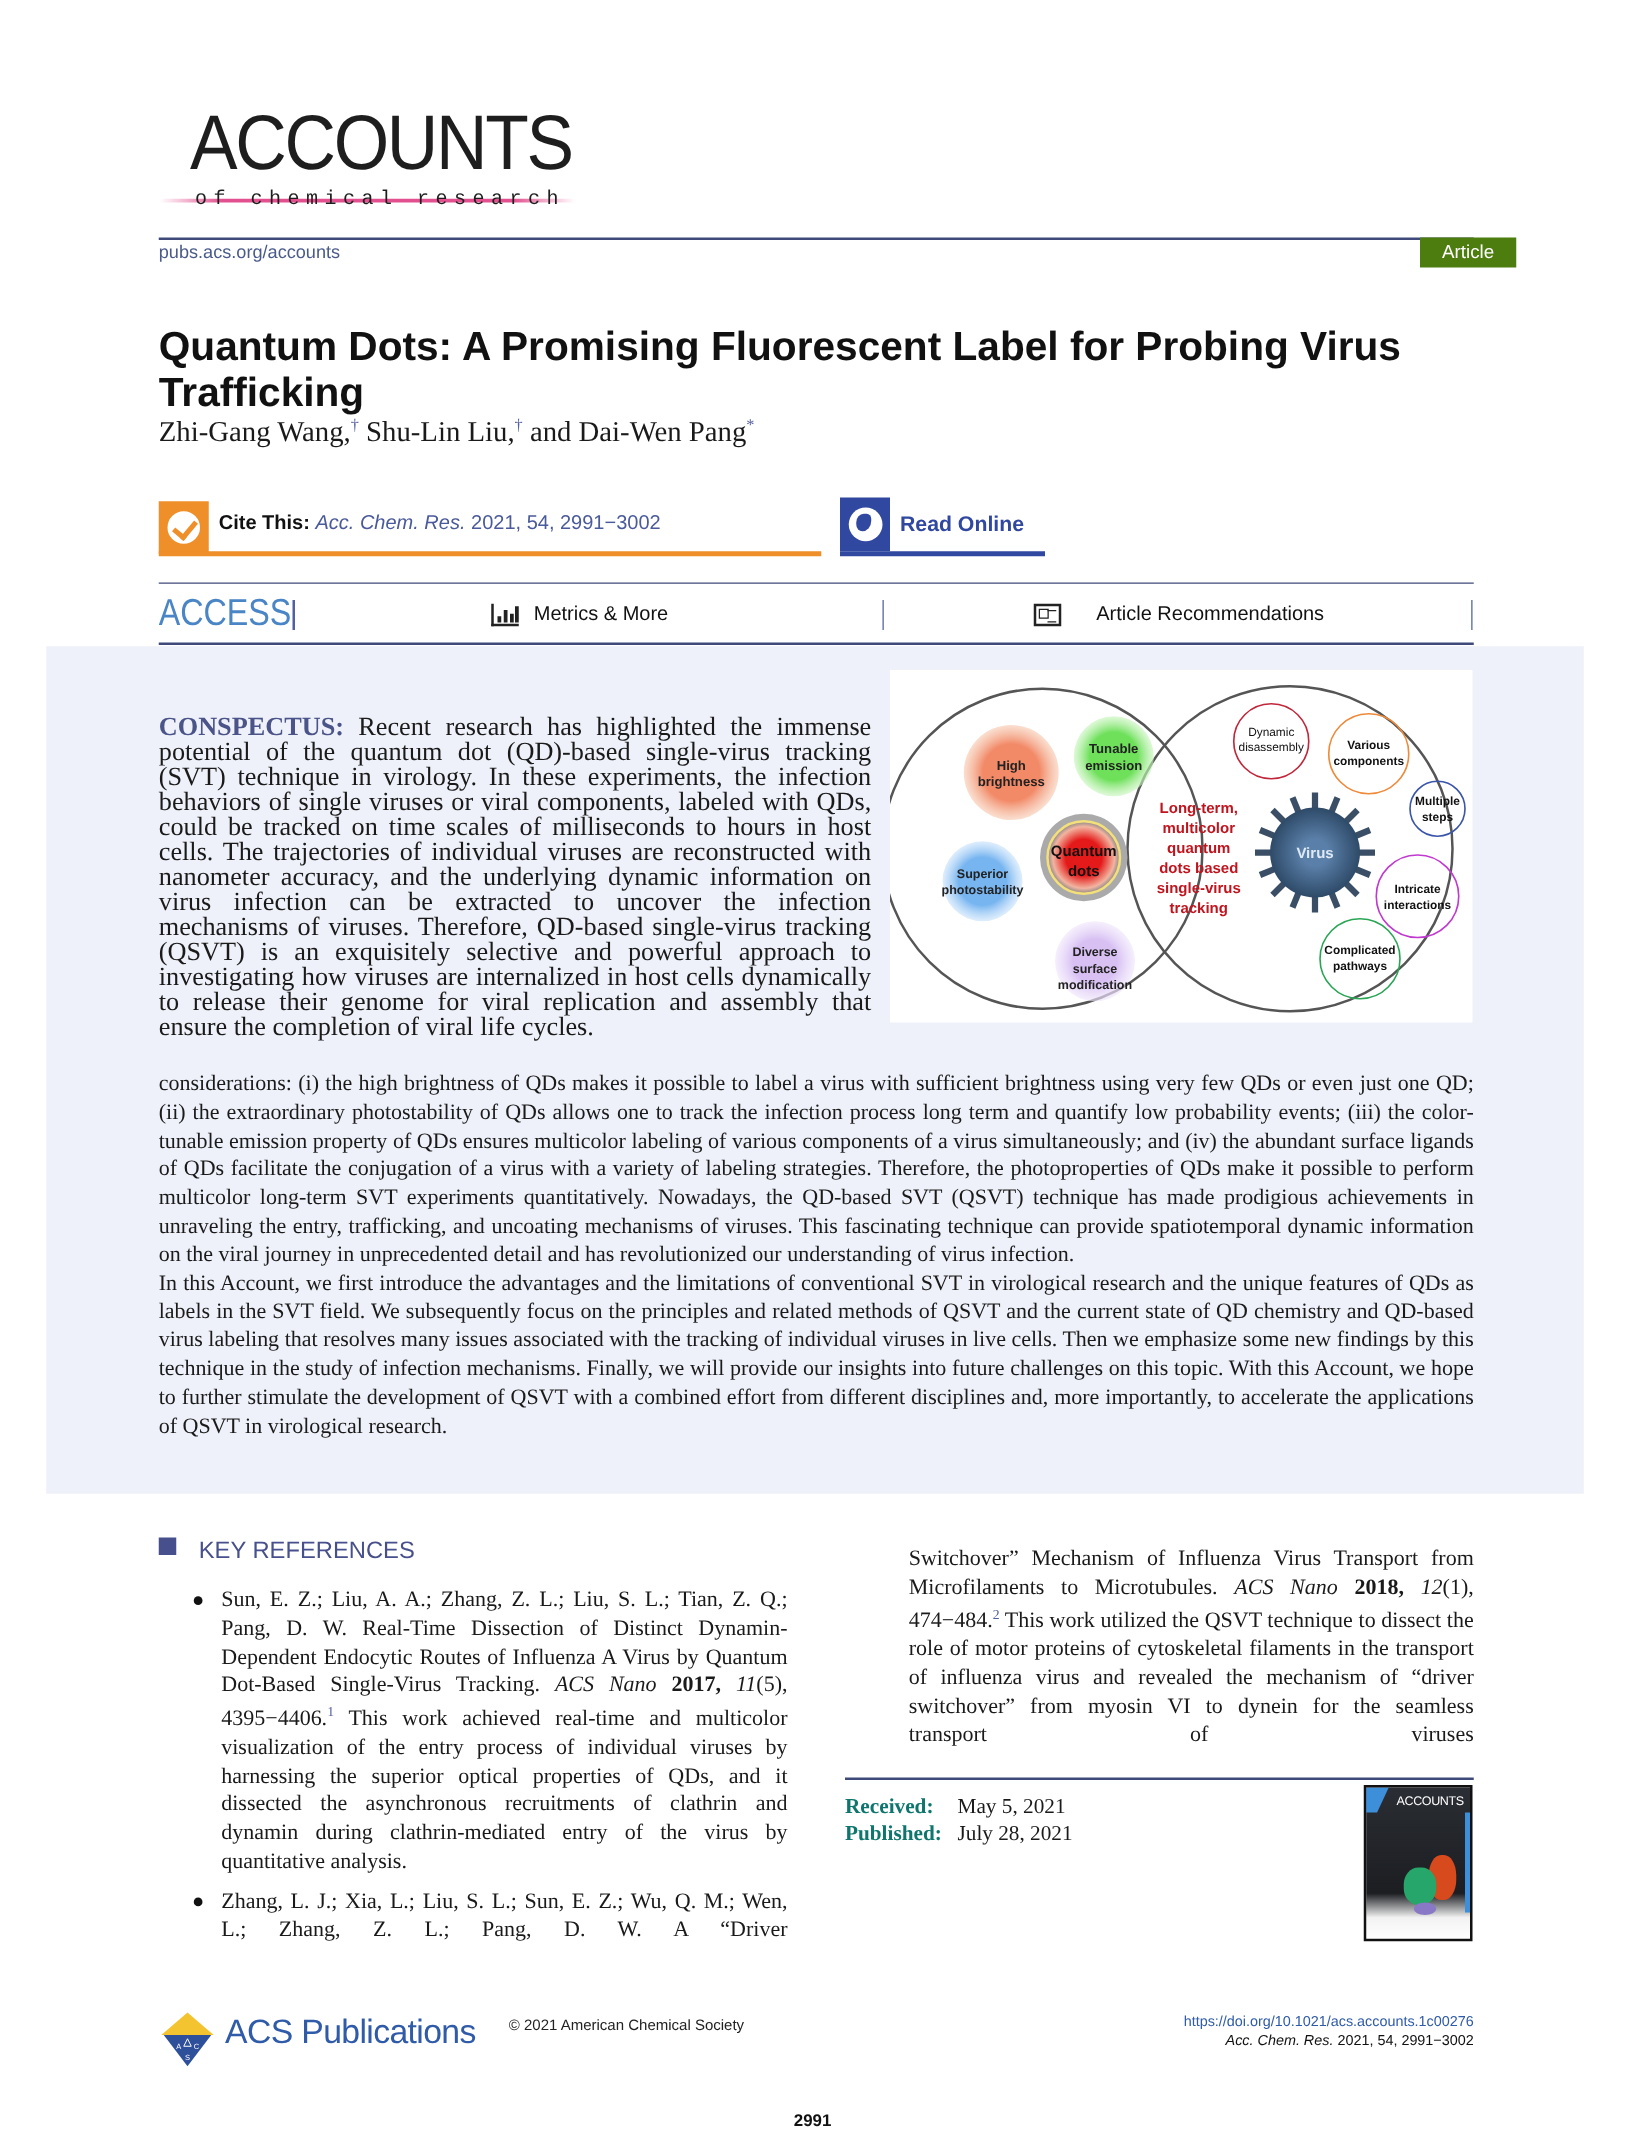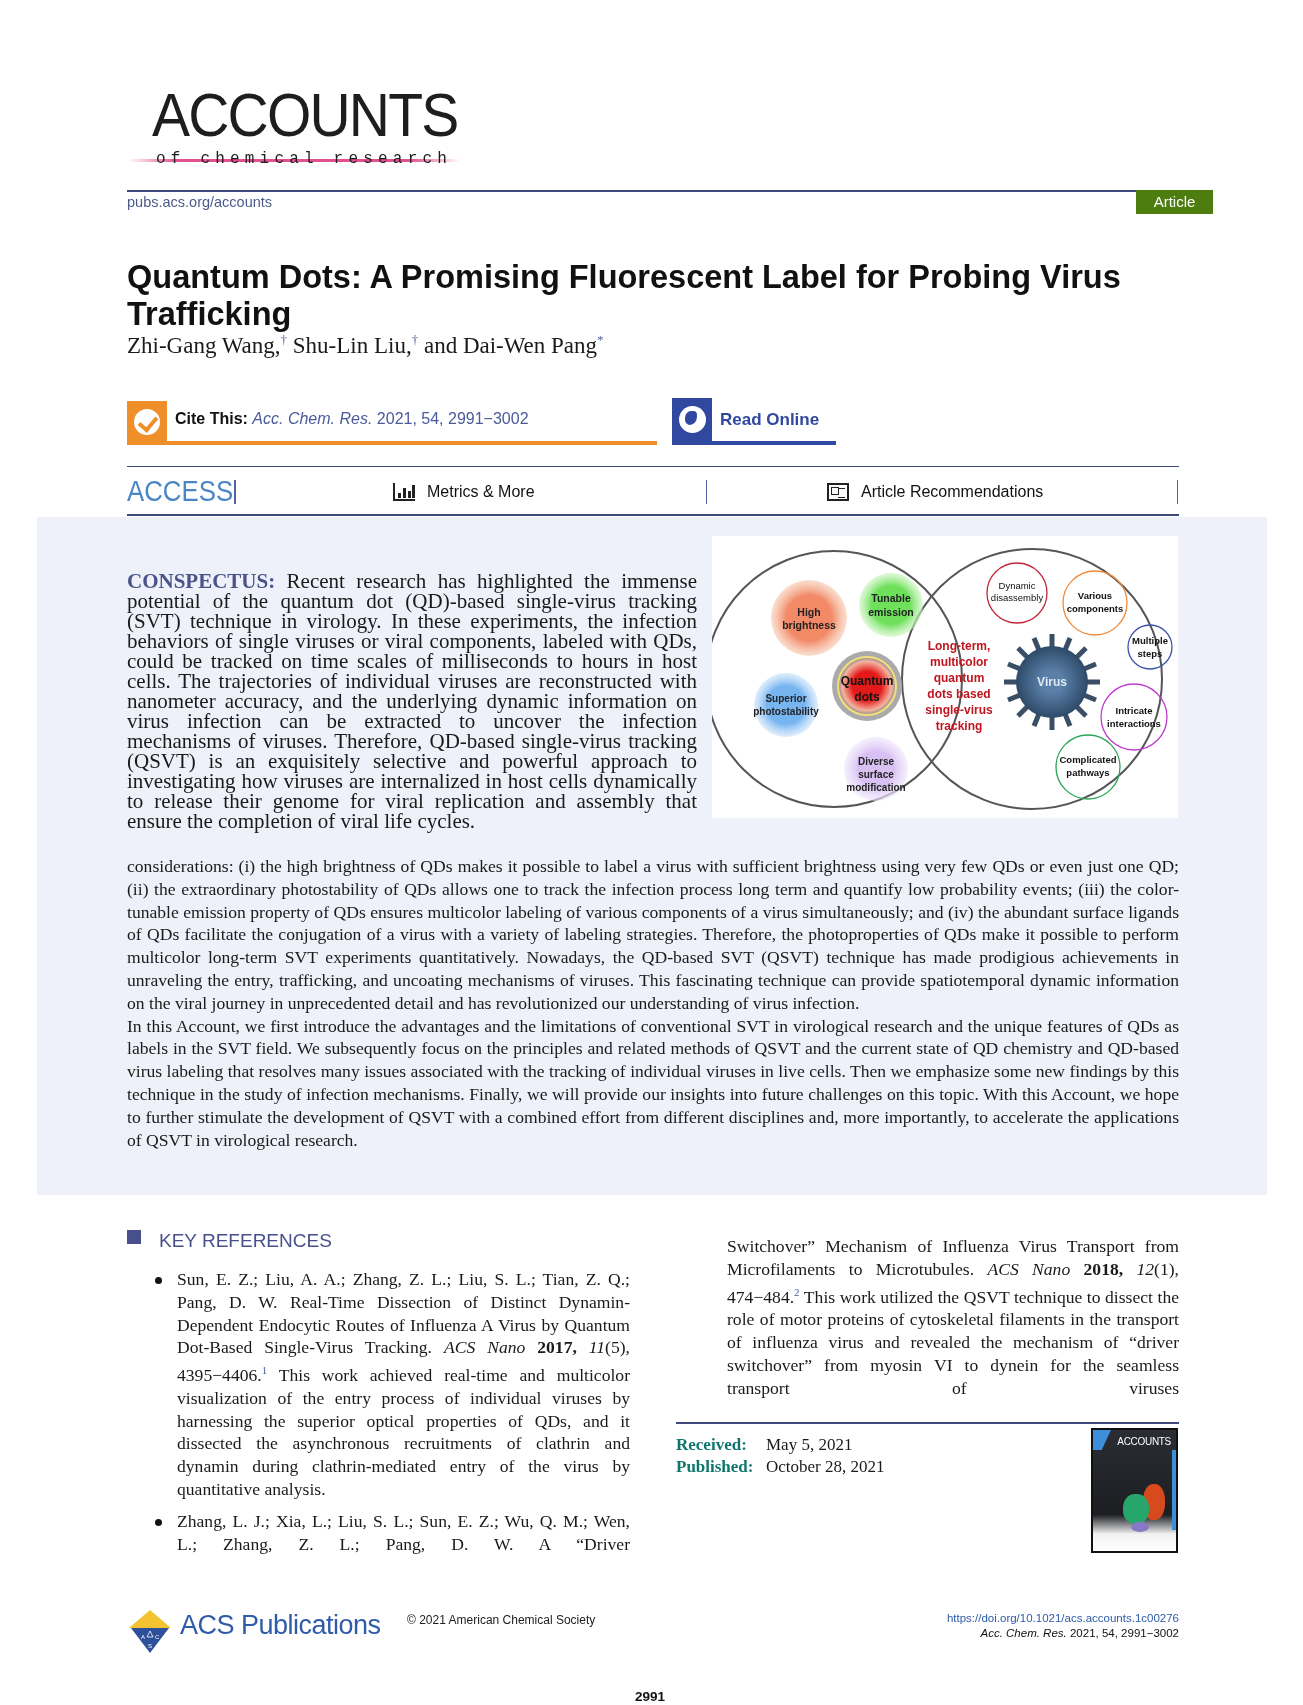--- a/index.html
+++ b/index.html
@@ -39,21 +39,21 @@
   .read-text { left: 720px; top: 410px; font-family: "Liberation Sans", sans-serif; font-size: 17px; font-weight: bold; color: #3148a0; }
 
   
   .access-top { left: 127px; top: 466px; width: 1052px; height: 1px; background: #3f4a7a; }
   .access-bottom { left: 127px; top: 514px; width: 1052px; height: 2px; background: #3f4a7a; }
   .access-label { left: 127px; top: 474px; font-family: "Liberation Sans", sans-serif; font-size: 30px; color: #4a86c5; transform: scaleX(0.86); transform-origin: left; }
   .access-sep1 { left: 234px; top: 480px; width: 2px; height: 24px; background: #5060a0; }
   .access-sep2 { left: 706px; top: 480px; width: 1px; height: 24px; background: #5060a0; }
   .access-sep3 { left: 1177px; top: 480px; width: 1px; height: 24px; background: #5060a0; }
   .metrics-btn { left: 393px; top: 483px; display: flex; align-items: center; gap: 12px; font-family: "Liberation Sans", sans-serif; font-size: 16px; color: #111; cursor: pointer; }
-  .recs-btn { left: 827px; top: 483px; display: flex; align-items: center; gap: 12px; font-family: "Liberation Sans", sans-serif; font-size: 16px; color: #111; cursor: pointer; justify-content: center; }
+  .recs-btn { left: 827px; top: 483px; display: flex; align-items: center; gap: 28px; font-family: "Liberation Sans", sans-serif; font-size: 16px; color: #111; cursor: pointer; justify-content: center; }
   .icon-bars { width: 22px; height: 18px; position: relative; border-left: 2px solid #222; border-bottom: 2px solid #222; }
   .icon-bars i { position: absolute; bottom: 1px; width: 3px; background: #222; }
   .icon-news { width: 22px; height: 18px; border: 2px solid #222; position: relative; }
   .icon-news::before { content: ""; position: absolute; left: 2px; top: 2px; width: 6px; height: 6px; border: 1.5px solid #222; }
   .icon-news::after { content: ""; position: absolute; right: 2px; top: 3px; width: 7px; height: 8px; border-top: 1.5px solid #222; border-bottom: 1.5px solid #222; }
 
   
   .consp-bg { left: 37px; top: 517px; width: 1230px; height: 678px; background: #eef1f9; }
   .consp-col { left: 127px; top: 535px; width: 570px; font-size: 21px; line-height: 20px; text-align: justify; color: #1a1a1a; margin-top: 36px; }
   .consp-full { left: 127px; top: 855px; width: 1052px; font-size: 17.6px; line-height: 22.8px; text-align: justify; color: #1a1a1a; }
@@ -276,21 +276,21 @@
   <span>Switchover” Mechanism of Influenza Virus Transport from Microfilaments to Microtubules.</span>
   <i>ACS Nano</i>
   <b>2018,</b>
   <i>12</i><span>(1), 474−484.</span><sup class="ref">2</sup>
   <span>This work utilized the QSVT technique to dissect the role of motor proteins of cytoskeletal filaments in the transport of influenza virus and revealed the mechanism of “driver switchover” from myosin VI to dynein for the seamless transport of viruses</span>
 </div>
 
 <div class="abs dates-rule"></div>
 <div class="abs dates">
   <div><span class="lbl">Received:</span><span>May 5, 2021</span></div>
-  <div><span class="lbl">Published:</span><span>October 28, 2021</span></div>
+  <div><span class="lbl">Published:</span><span>July 28, 2021</span></div>
 </div>
 <div class="abs cover">
   <div class="cover-stripe"></div>
   <div class="cover-side"></div>
   <div class="cover-title">ACCOUNTS</div>
   <div class="cover-blob2"></div>
     <div class="cover-blob1"></div>
     <div class="cover-blob3"></div>
 </div>
 

